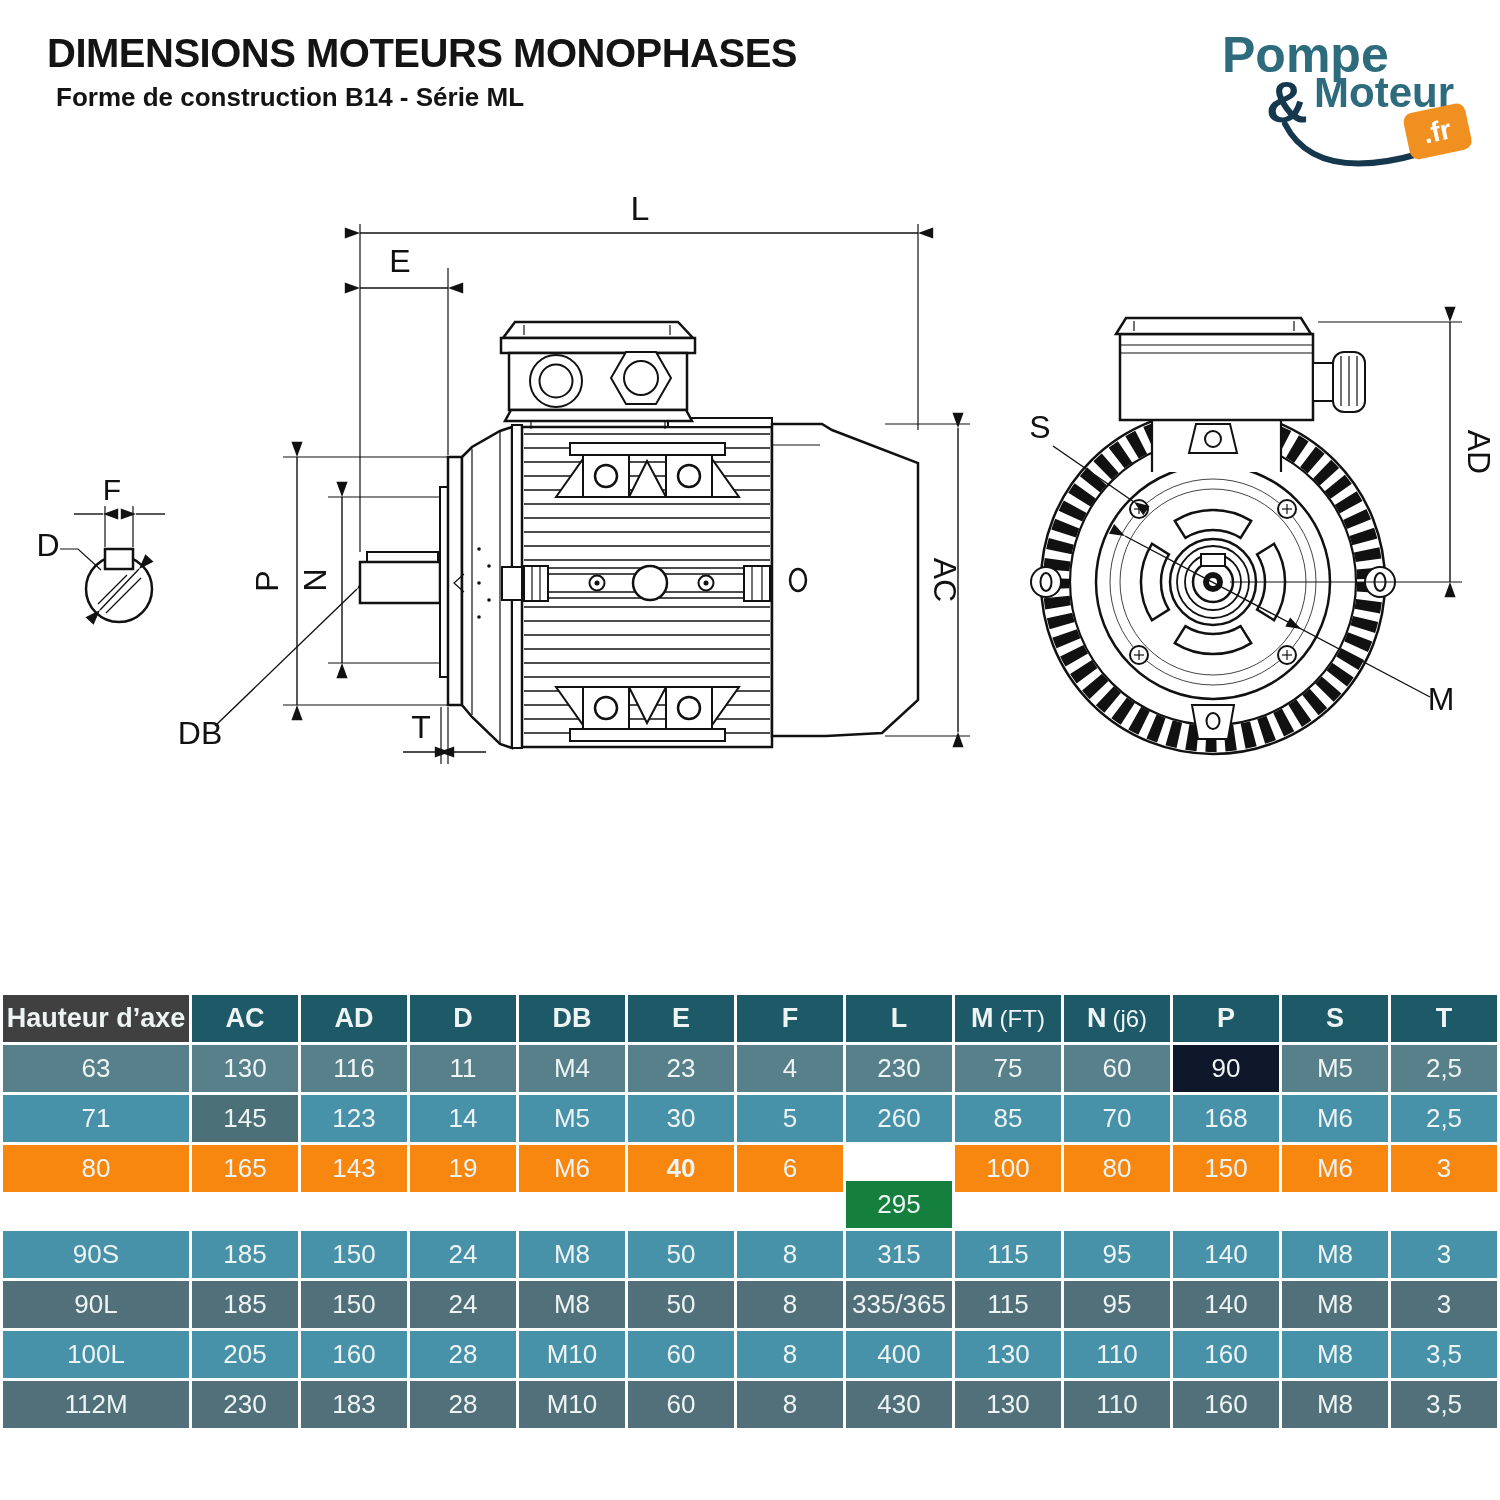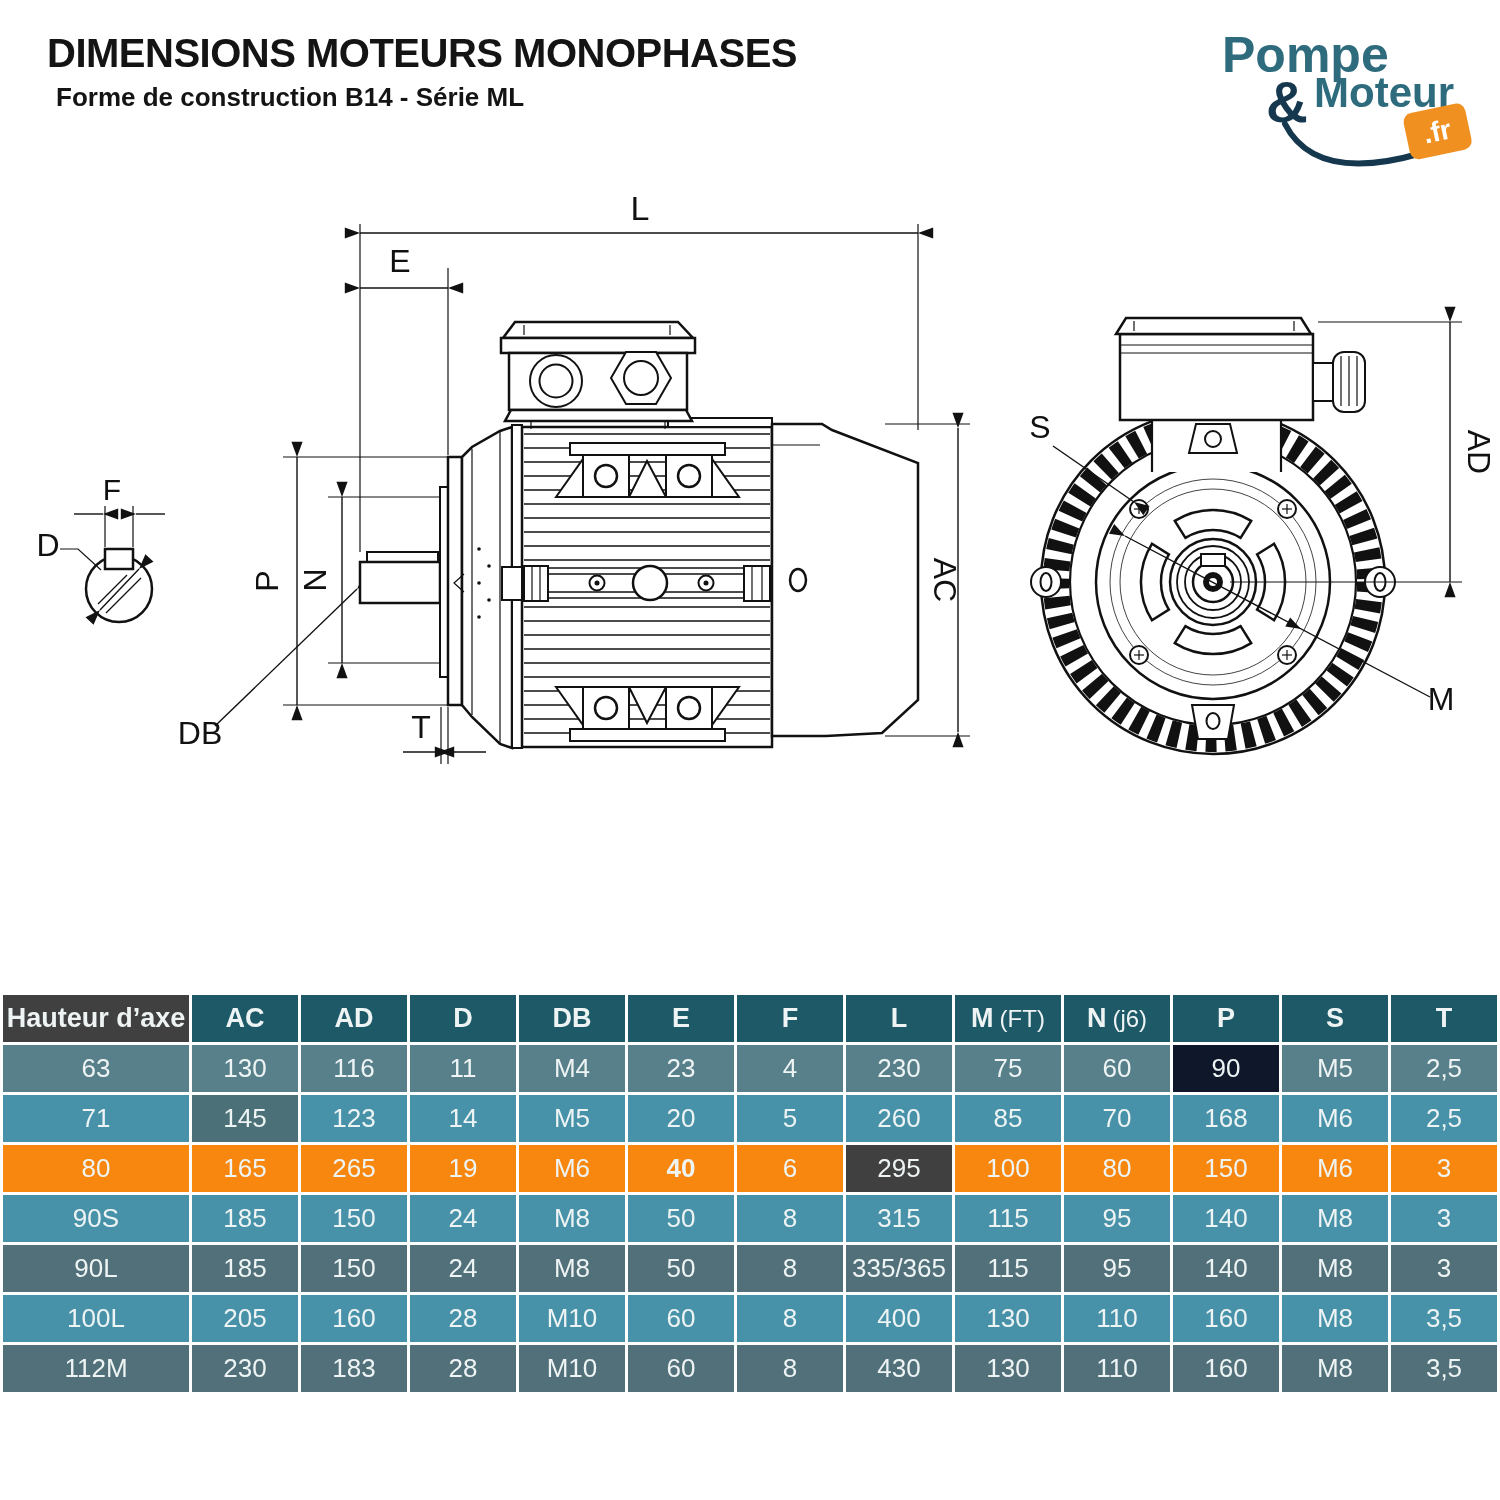--- a/index.html
+++ b/index.html
@@ -337,36 +337,36 @@
       <div class="tcell" style="background: rgb(87, 128, 139); color: rgb(238, 244, 244);">75</div>
       <div class="tcell" style="background: rgb(87, 128, 139); color: rgb(238, 244, 244);">60</div>
       <div class="tcell" style="background: #0f172a; color: rgb(238, 244, 244);">90</div>
       <div class="tcell" style="background: rgb(87, 128, 139); color: rgb(238, 244, 244);">M5</div>
       <div class="tcell" style="background: rgb(87, 128, 139); color: rgb(238, 244, 244);">2,5</div>
       <div class="tcell" style="background: rgb(71, 146, 169); color: rgb(238, 244, 244);">71</div>
       <div class="tcell" style="background: rgb(75, 112, 119); color: rgb(238, 244, 244);">145</div>
       <div class="tcell" style="background: rgb(71, 146, 169); color: rgb(238, 244, 244);">123</div>
       <div class="tcell" style="background: rgb(71, 146, 169); color: rgb(238, 244, 244);">14</div>
       <div class="tcell" style="background: rgb(71, 146, 169); color: rgb(238, 244, 244);">M5</div>
-      <div class="tcell" style="background: rgb(71, 146, 169); color: rgb(238, 244, 244);">20</div>
+      <div class="tcell" style="background: rgb(71, 146, 169); color: rgb(238, 244, 244);">30</div>
       <div class="tcell" style="background: rgb(71, 146, 169); color: rgb(238, 244, 244);">5</div>
       <div class="tcell" style="background: rgb(71, 146, 169); color: rgb(238, 244, 244);">260</div>
       <div class="tcell" style="background: rgb(71, 146, 169); color: rgb(238, 244, 244);">85</div>
       <div class="tcell" style="background: rgb(71, 146, 169); color: rgb(238, 244, 244);">70</div>
       <div class="tcell" style="background: rgb(71, 146, 169); color: rgb(238, 244, 244);">168</div>
       <div class="tcell" style="background: rgb(71, 146, 169); color: rgb(238, 244, 244);">M6</div>
       <div class="tcell" style="background: rgb(71, 146, 169); color: rgb(238, 244, 244);">2,5</div>
       <div class="tcell" style="background: rgb(248, 135, 15); color: rgb(238, 244, 244);">80</div>
       <div class="tcell" style="background: rgb(248, 135, 15); color: rgb(238, 244, 244);">165</div>
-      <div class="tcell" style="background: rgb(248, 135, 15); color: rgb(238, 244, 244);">265</div>
+      <div class="tcell" style="background: rgb(248, 135, 15); color: rgb(238, 244, 244);">143</div>
       <div class="tcell" style="background: rgb(248, 135, 15); color: rgb(238, 244, 244);">19</div>
       <div class="tcell" style="background: rgb(248, 135, 15); color: rgb(238, 244, 244);">M6</div>
       <div class="tcell" style="background: rgb(248, 135, 15); color: rgb(238, 244, 244); font-weight: bold;">40</div>
       <div class="tcell" style="background: rgb(248, 135, 15); color: rgb(238, 244, 244);">6</div>
-      <div class="tcell" style="background: #404040; color: rgb(238, 244, 244);">295</div>
+      <div class="tcell" style="background: #15803d; color: rgb(238, 244, 244); margin-top: 36px;">295</div>
       <div class="tcell" style="background: rgb(248, 135, 15); color: rgb(238, 244, 244);">100</div>
       <div class="tcell" style="background: rgb(248, 135, 15); color: rgb(238, 244, 244);">80</div>
       <div class="tcell" style="background: rgb(248, 135, 15); color: rgb(238, 244, 244);">150</div>
       <div class="tcell" style="background: rgb(248, 135, 15); color: rgb(238, 244, 244);">M6</div>
       <div class="tcell" style="background: rgb(248, 135, 15); color: rgb(238, 244, 244);">3</div>
       <div class="tcell" style="background: rgb(71, 146, 169); color: rgb(238, 244, 244);">90S</div>
       <div class="tcell" style="background: rgb(71, 146, 169); color: rgb(238, 244, 244);">185</div>
       <div class="tcell" style="background: rgb(71, 146, 169); color: rgb(238, 244, 244);">150</div>
       <div class="tcell" style="background: rgb(71, 146, 169); color: rgb(238, 244, 244);">24</div>
       <div class="tcell" style="background: rgb(71, 146, 169); color: rgb(238, 244, 244);">M8</div>

